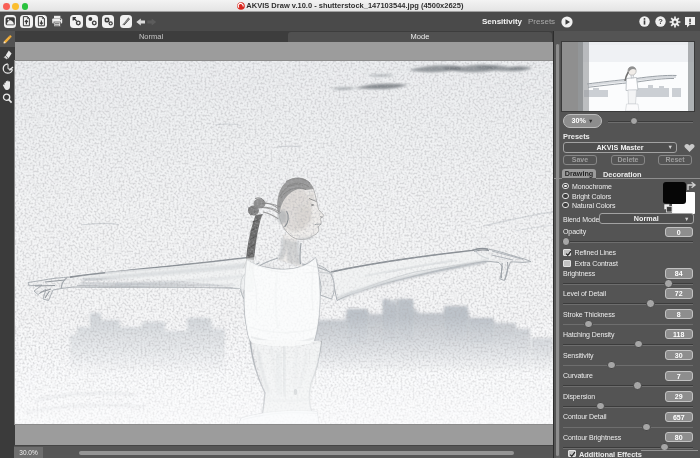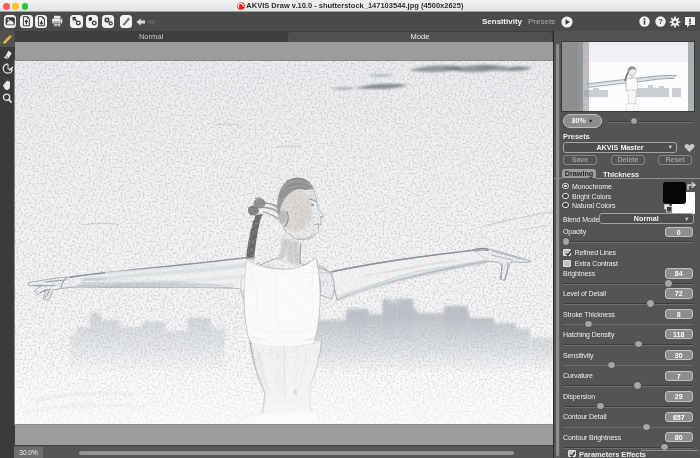--- a/index.html
+++ b/index.html
@@ -479,21 +479,21 @@
       <svg class="abs" style="left:130px;top:111.5px;" width="11" height="10" viewBox="0 0 11 10">
           <path d="M5.5 9 L1.2 4.8 Q-0.4 3 1.4 1.5 Q3.2 0.2 5.5 2.5 Q7.8 0.2 9.6 1.5 Q11.4 3 9.8 4.8 Z" fill="#c9c9c9"></path>
         </svg>
       <div class="abs" style="left:9px;top:124px;width:34px;height:9.5px;border:1px solid #878787;border-radius:3px;color:#9e9e9e;font-weight:bold;font-size:7px;text-align:center;line-height:8px;">Save</div>
       <div class="abs" style="left:57px;top:124px;width:34px;height:9.5px;border:1px solid #878787;border-radius:3px;color:#9e9e9e;font-weight:bold;font-size:7px;text-align:center;line-height:8px;">Delete</div>
       <div class="abs" style="left:104px;top:124px;width:34px;height:9.5px;border:1px solid #878787;border-radius:3px;color:#9e9e9e;font-weight:bold;font-size:7px;text-align:center;line-height:8px;">Reset</div>
 
       <div class="abs" style="left:8px;top:137.5px;width:34px;height:9.5px;background:#9b9b9b;border-radius:3px 3px 0 0;color:#242424;font-weight:bold;font-size:7.2px;text-align:center;line-height:10px;">Drawing</div>
       <div class="abs" style="left:42px;top:147px;width:105px;height:1px;background:#8e8e8e;"></div>
       <div class="abs" style="left:0px;top:147px;width:8px;height:1px;background:#8e8e8e;"></div>
-      <div class="blbl" style="left:49px;top:138.5px;">Thickness</div>
+      <div class="blbl" style="left:49px;top:138.5px;">Decoration</div>
 
       <div class="abs" style="left:8.2px;top:151.9px;width:6.4px;height:6.4px;border:1px solid #e4e4e4;border-radius:50%;background:#3e3e3e;"></div>
       <div class="abs" style="left:10.2px;top:153.9px;width:2.4px;height:2.4px;background:#f2f2f2;border-radius:50%;"></div>
       <div class="lbl" style="left:18px;top:151.5px;">Monochrome</div>
       <div class="abs" style="left:8.2px;top:161.8px;width:6.4px;height:6.4px;border:1px solid #e4e4e4;border-radius:50%;background:#3e3e3e;"></div>
       <div class="lbl" style="left:18px;top:161.5px;">Bright Colors</div>
       <div class="abs" style="left:8.2px;top:171.1px;width:6.4px;height:6.4px;border:1px solid #e4e4e4;border-radius:50%;background:#3e3e3e;"></div>
       <div class="lbl" style="left:18px;top:170.8px;">Natural Colors</div>
 
       <div class="abs" style="left:118px;top:160.5px;width:22.5px;height:22px;background:#fdfdfd;border-radius:1px;"></div>
@@ -569,17 +569,17 @@
       <div class="track" style="top:416px;">
           <div class="thumb" style="left:97.2px;"></div>
         </div>
 
       <div class="abs" style="left:87px;top:419px;width:57px;height:1px;background:#929292;"></div>
       <div class="cbox" style="left:14px;top:418.5px;">
           <svg width="7" height="7" viewBox="0 0 7 7">
             <path d="M1.2 3.6 L2.8 5.4 L5.9 1.2" stroke="#222" stroke-width="1.2" fill="none"></path>
           </svg>
         </div>
-      <div class="blbl" style="left:25px;top:419px;">Parameters Effects</div>
+      <div class="blbl" style="left:25px;top:419px;">Additional Effects</div>
     </div>
   </div>
 
 </div>
 
 </body></html>

